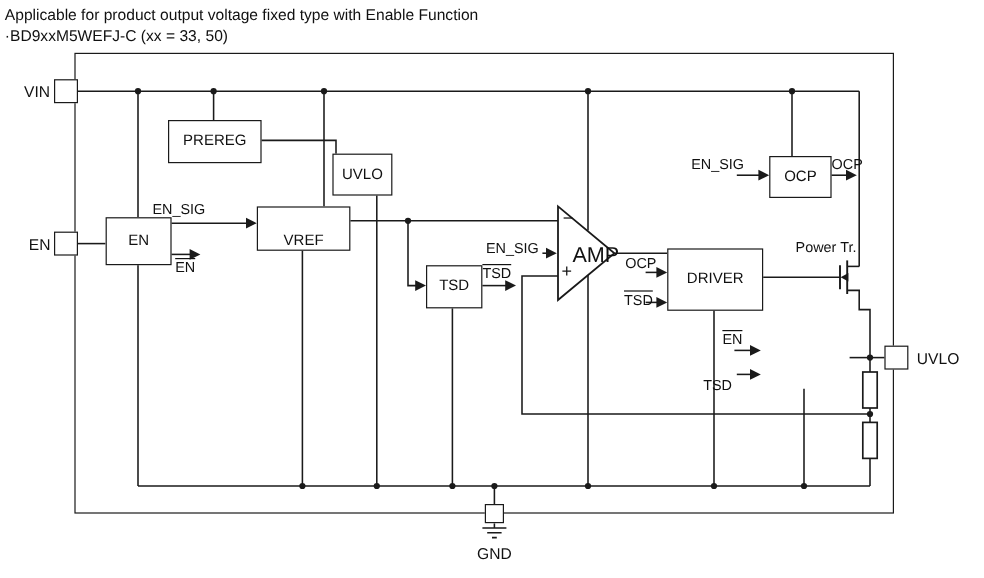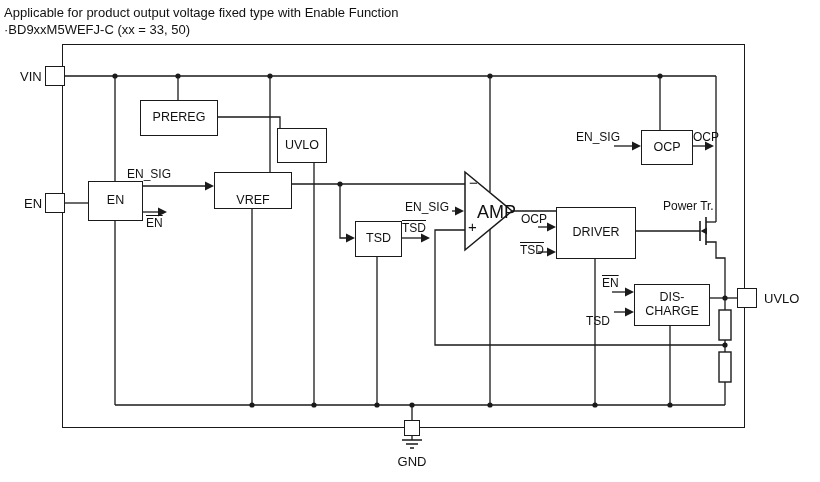--- a/index.html
+++ b/index.html
@@ -150,24 +150,20 @@
     </div>
   <div class="blk" style="left:355px; top:221px; width:45px; height:34px;">
       <span>TSD</span>
     </div>
   <div class="blk" style="left:556px; top:207px; width:78px; height:50px;">
       <span>DRIVER</span>
     </div>
   <div class="blk" style="left:641px; top:130px; width:50px; height:33px;">
       <span>OCP</span>
     </div>
-  <div class="blk" style="left:634px; top:284px; width:74px; height:40px; flex-direction:column;">
-    <span>DIS-</span>
-    <span>CHARGE</span>
-  </div>
 
   <div class="pad" style="left:45px; top:66px; width:20px; height:20px;"></div>
   <div class="pad" style="left:45px; top:193px; width:20px; height:20px;"></div>
   <div class="pad" style="left:737px; top:288px; width:20px; height:20px;"></div>
   <div class="pad" style="left:404px; top:420px; width:16px; height:16px;"></div>
 
   <div class="lbl pin" style="left:20px; top:69px;">VIN</div>
   <div class="lbl pin" style="left:24px; top:196px;">EN</div>
   <div class="lbl pin" style="left:764px; top:291px;">UVLO</div>
   <div class="lbl pin" style="left:396px; top:454px; width:32px; text-align:center;">GND</div>

